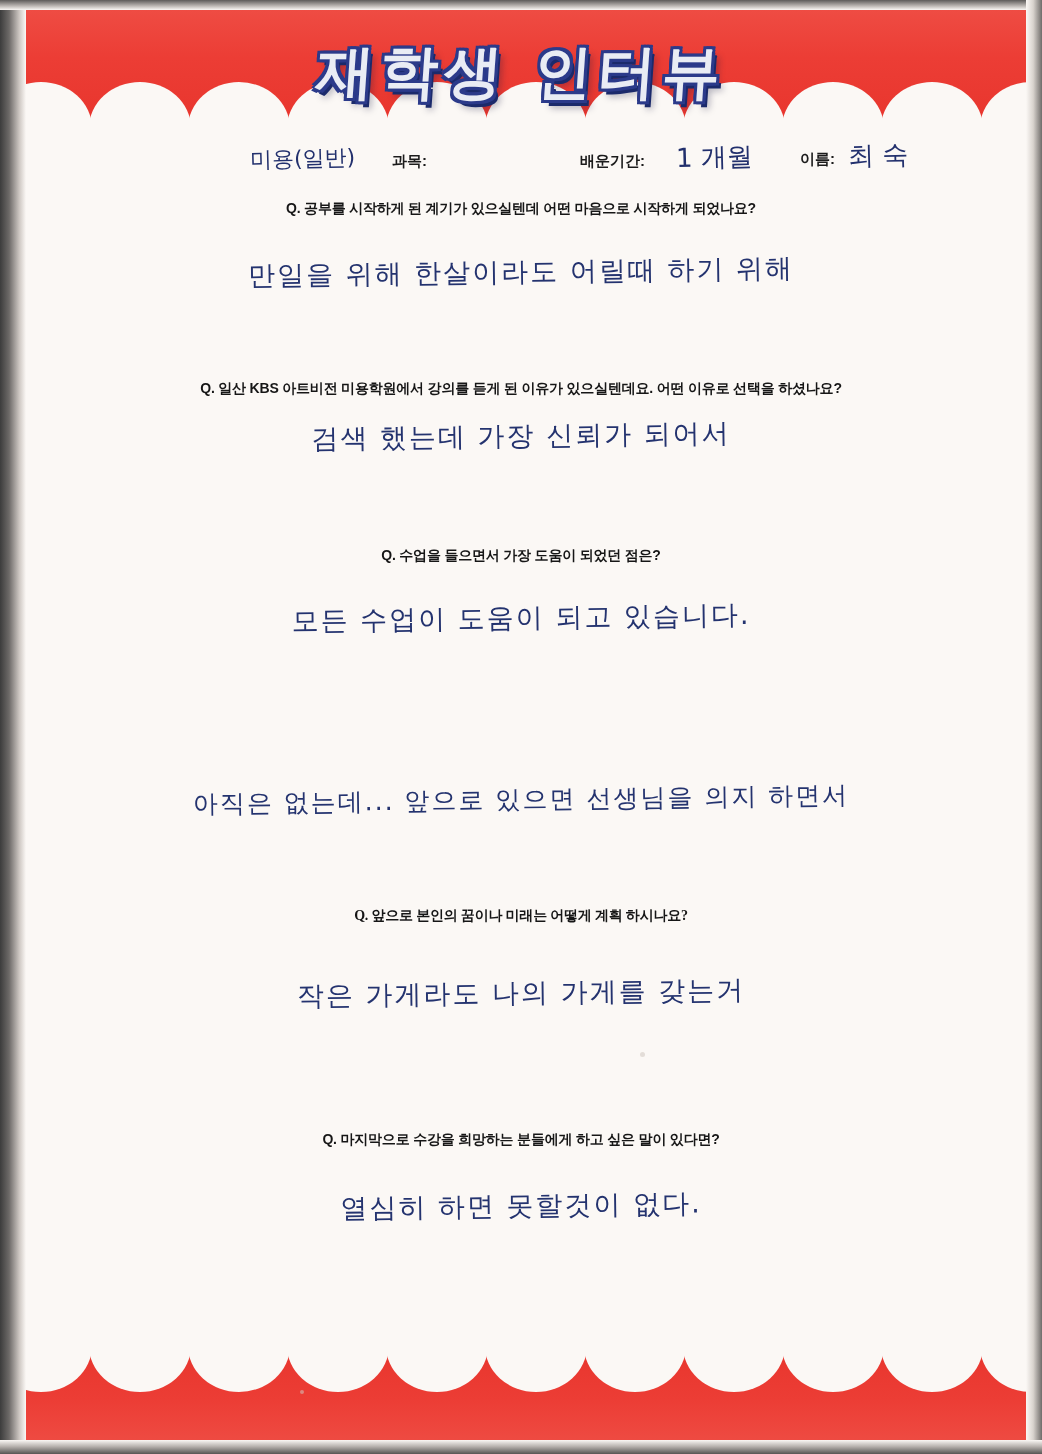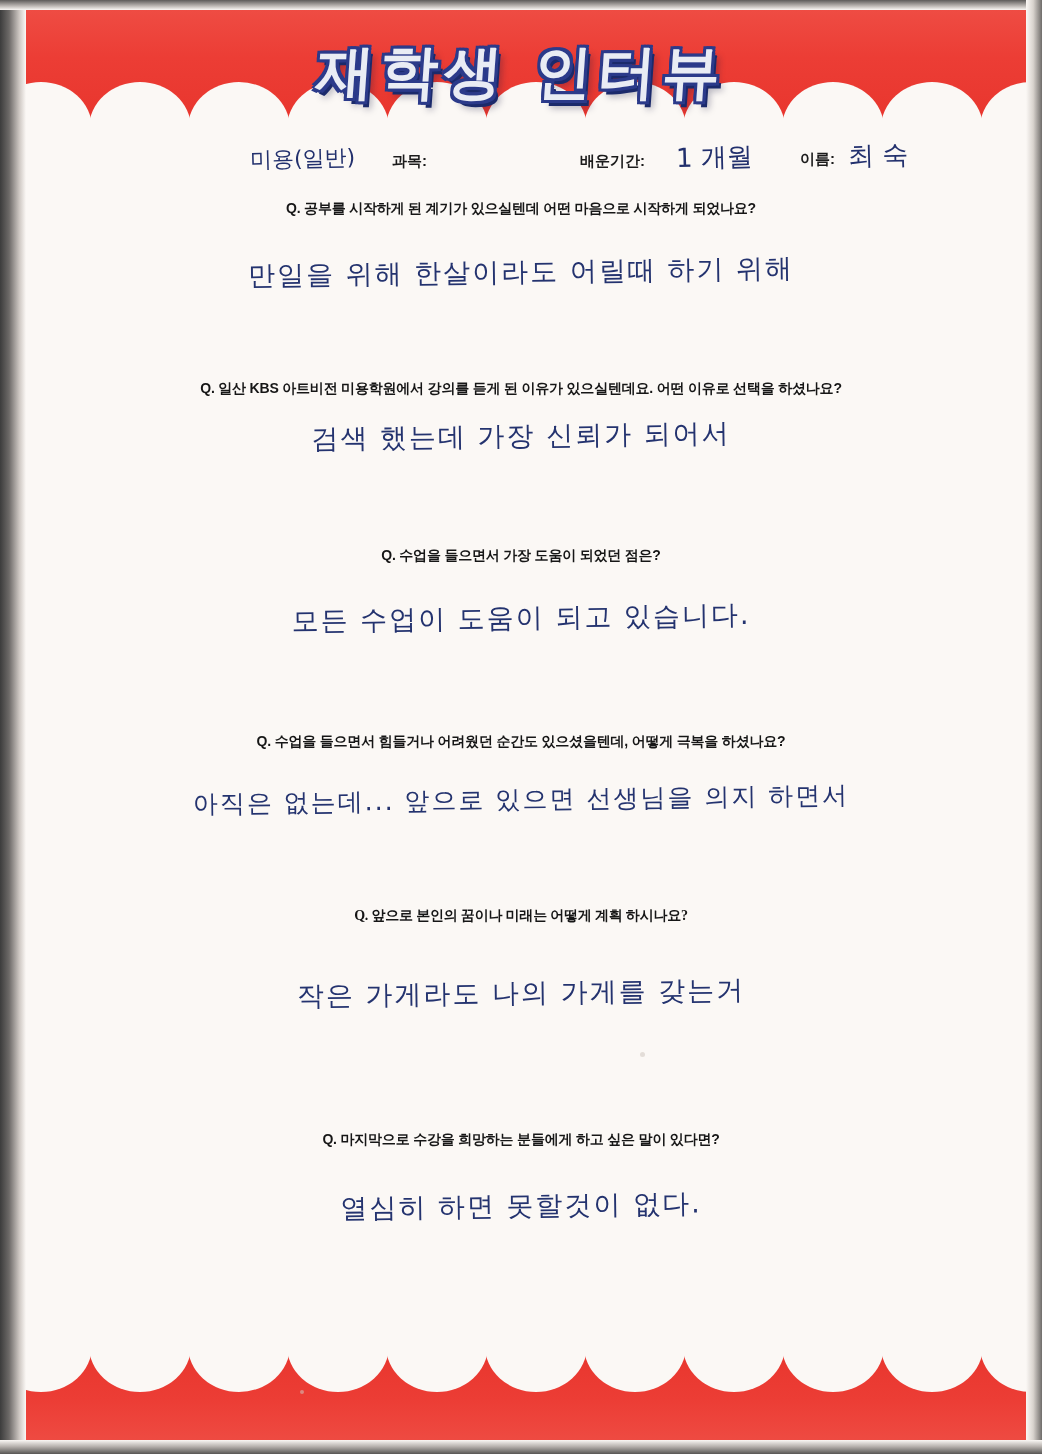--- a/index.html
+++ b/index.html
@@ -219,21 +219,20 @@
 
   <div class="q" style="top:200px;">Q. 공부를 시작하게 된 계기가 있으실텐데 어떤 마음으로 시작하게 되었나요?</div>
   <div class="a" style="top:254px;">만일을 위해   한살이라도 어릴때 하기 위해</div>
 
   <div class="q" style="top:368px;margin-top:12px;">Q. 일산 KBS 아트비전 미용학원에서 강의를 듣게 된 이유가 있으실텐데요. 어떤 이유로 선택을 하셨나요?</div>
   <div class="a" style="top:418px;">검색 했는데   가장  신뢰가  되어서</div>
 
   <div class="q" style="top:547px;">Q. 수업을 들으면서 가장 도움이 되었던 점은?</div>
   <div class="a" style="top:600px;">모든  수업이  도움이  되고 있습니다.</div>
 
-  <div class="q" style="top:733px;">Q. 수업을 들으면서 힘들거나 어려웠던 순간도 있으셨을텐데, 어떻게 극복을 하셨나요?</div>
   <div class="a slim" style="top:783px;">아직은  없는데... 앞으로 있으면  선생님을 의지 하면서</div>
 
   <div class="q" style="top:907px;font-family:Liberation Serif, serif;">Q. 앞으로 본인의 꿈이나 미래는 어떻게 계획 하시나요?</div>
   <div class="a" style="top:975px;">작은  가게라도   나의 가게를  갖는거</div>
 
   <div class="q" style="top:1131px;">Q. 마지막으로 수강을 희망하는 분들에게 하고 싶은 말이 있다면?</div>
   <div class="a" style="top:1188px;">열심히  하면  못할것이  없다.</div>
 
   <div class="banner-bottom">
     <div class="fill"></div>

